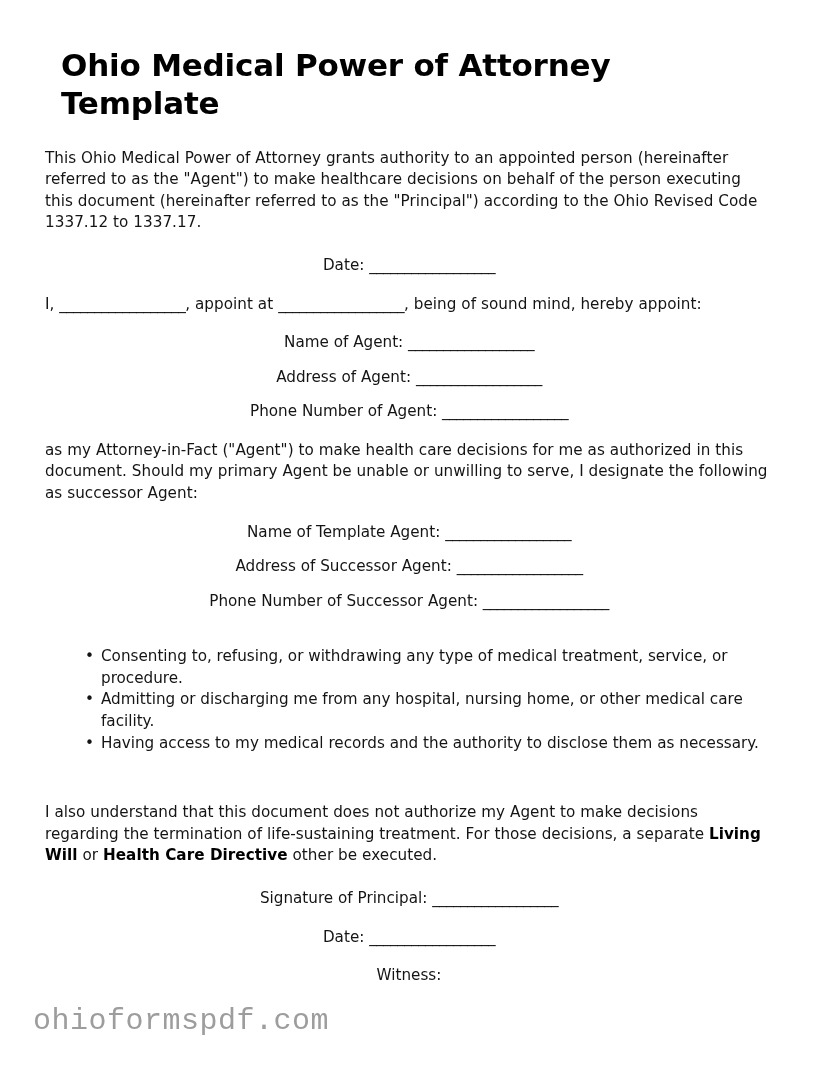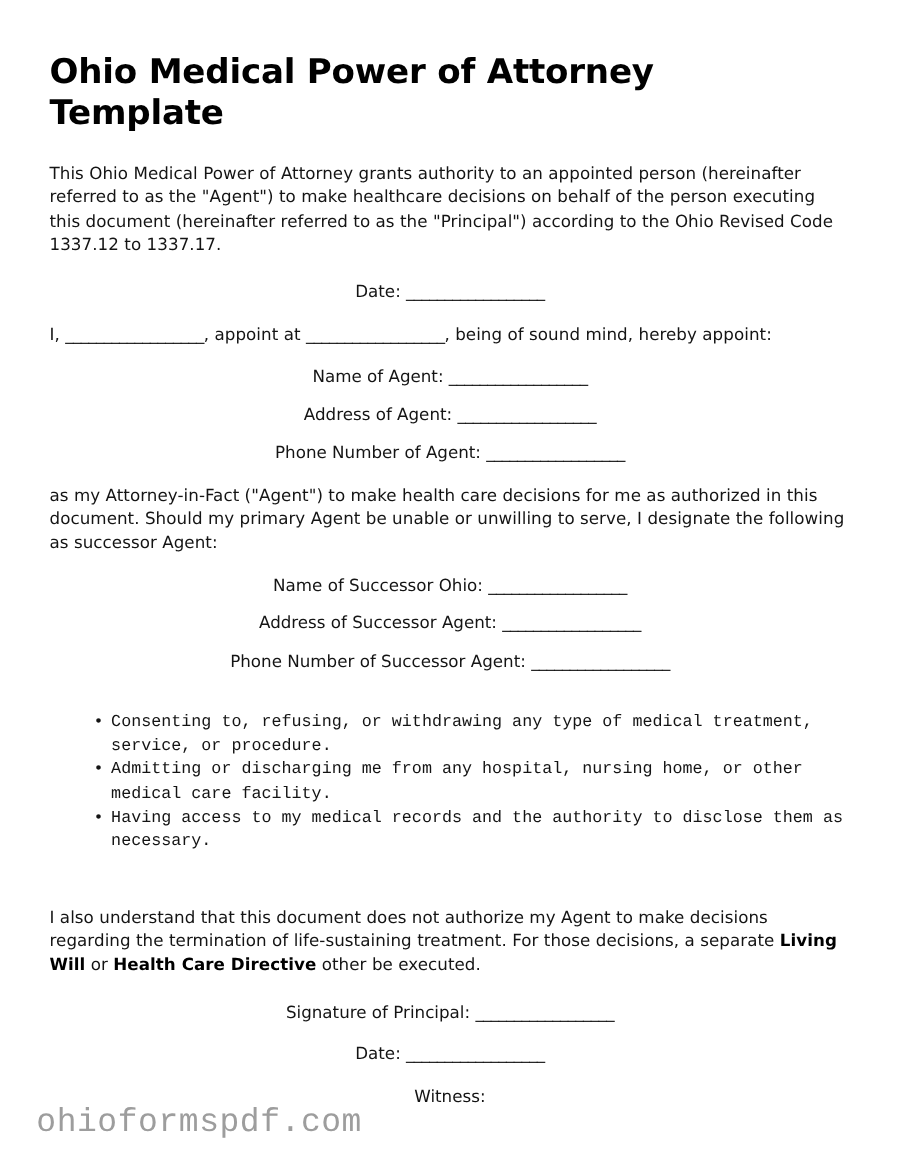--- a/index.html
+++ b/index.html
@@ -26,21 +26,21 @@
     position: absolute;
     left: 45px;
     top: 47px;
     width: 728px;
   }
   h1.doc-title {
     font-size: 31px;
     line-height: 1.22;
     font-weight: bold;
     letter-spacing: -0.2px;
-    margin: 0 0 0 0;
+    margin: 0 0 0 16px;
     color: #000000;
     max-width: 620px;
   }
   p.para {
     font-size: 15.2px;
     line-height: 1.42;
     margin: 0;
     color: #141414;
     letter-spacing: 0.05px;
   }
@@ -67,21 +67,20 @@
     padding: 0 0 0 40px;
     list-style: none;
   }
   ul.powers li {
     position: relative;
     font-size: 15.2px;
     line-height: 1.42;
     color: #141414;
     margin: 0 0 0 0;
     padding-left: 16px;
-    font-family: Liberation Mono, monospace;
   }
   ul.powers li::before {
     content: "\2022";
     position: absolute;
     left: 0;
     top: 0;
     font-size: 15.2px;
     line-height: 1.42;
     color: #141414;
   }
@@ -132,21 +131,21 @@
     <div class="gap-sm"></div>
 
     <p class="field-line"><span>Phone Number of Agent:</span> <span class="blank">__________________</span></p>
 
     <div class="gap-md"></div>
 
     <p class="para">as my Attorney-in-Fact ("Agent") to make health care decisions for me as authorized in this document. Should my primary Agent be unable or unwilling to serve, I designate the following as successor Agent:</p>
 
     <div class="gap-md"></div>
 
-    <p class="field-line"><span>Name of Successor Ohio:</span> <span class="blank">__________________</span></p>
+    <p class="field-line"><span>Name of Template Agent:</span> <span class="blank">__________________</span></p>
 
     <div class="gap-sm"></div>
 
     <p class="field-line"><span>Address of Successor Agent:</span> <span class="blank">__________________</span></p>
 
     <div class="gap-sm"></div>
 
     <p class="field-line"><span>Phone Number of Successor Agent:</span> <span class="blank">__________________</span></p>
 
     <div class="gap-md"></div>

